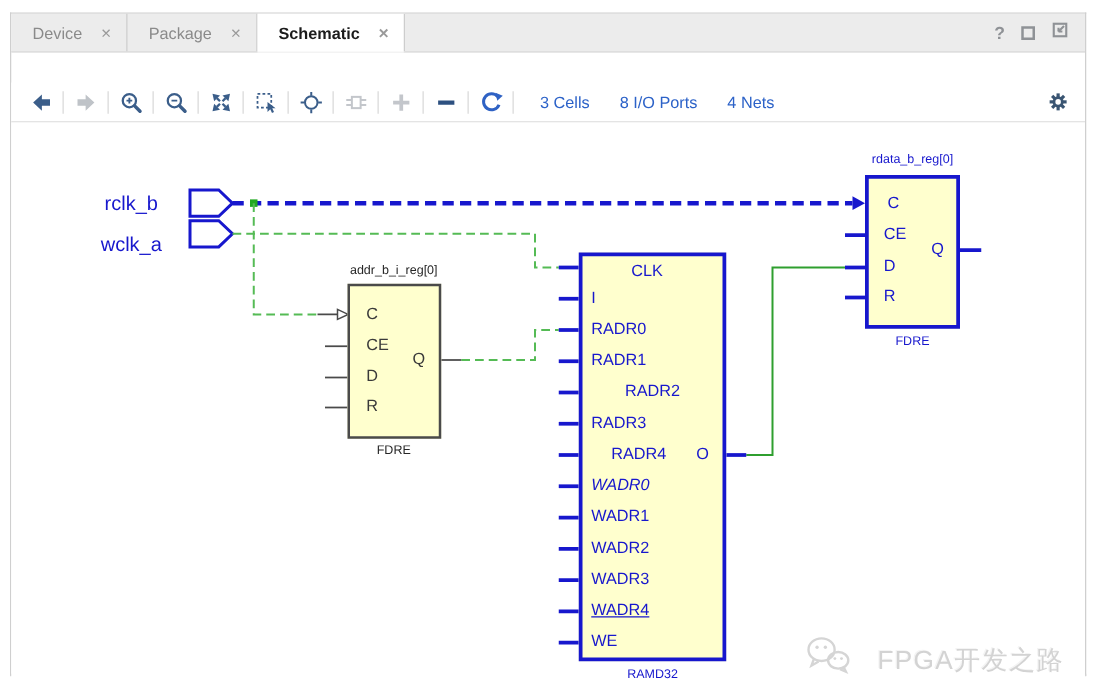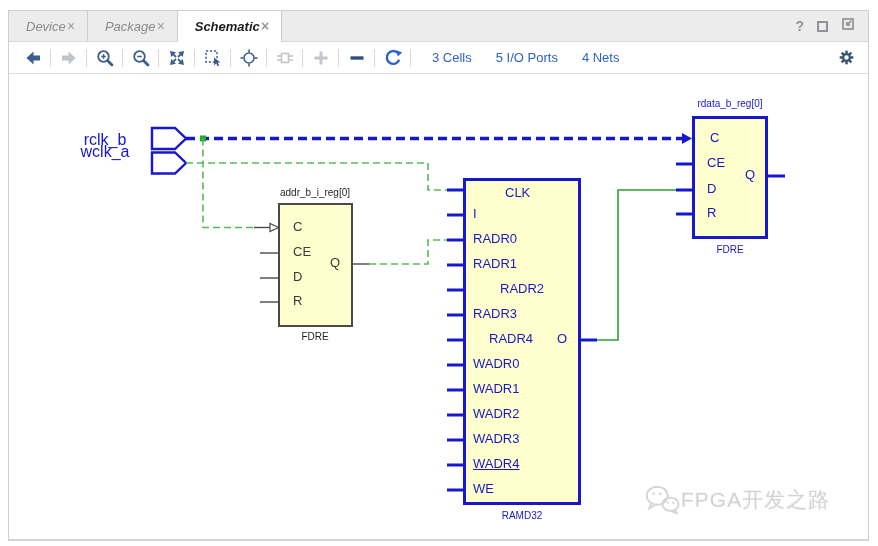--- a/index.html
+++ b/index.html
@@ -5,33 +5,33 @@
   html,body { margin:0; padding:0; background:#ffffff; }
   body { width:878px; height:546px; position:relative; font-family:"Liberation Sans", sans-serif; overflow:hidden; }
   * { box-sizing:border-box; }
 
   .window { position:absolute; left:8px; top:10px; width:861px; height:531px;
             background:#fff; border:1px solid #cfcfcf; border-bottom:2px solid #d4d4d4; }
 
   
   .tabbar { height:31px; background:#ececec; border-bottom:1px solid #d9d9d9;
             display:flex; align-items:stretch; }
-  .tab { position:relative; display:flex; align-items:center; gap:1px;
+  .tab { position:relative; display:flex; align-items:center; gap:15px;
          padding:0 12px 0 17px; border-right:1px solid #cdcdcd;
-         font-size:13px; color:#8a8a8a; cursor:default;font-style:italic; }
+         font-size:13px; color:#8a8a8a; cursor:default; }
   .tab .close { color:#9a9a9a; font-size:14px; line-height:1; }
   .tab.active { background:#ffffff; color:#1c1c1c; font-weight:bold;justify-content:flex-end; }
   .tab.active::after { content:''; position:absolute; left:0; right:0; bottom:-1px; height:1px; background:#fff; }
   .winctrls { margin-left:auto; display:flex; align-items:center; gap:13px; padding-right:13px; }
   .winctrls .help { color:#8f9296; font-size:14px; font-weight:bold; }
   .maxbox { width:11px; height:11px; border:2px solid #8f9296; display:inline-block; }
 
   
   .toolbar { height:32px; background:#fff; border-bottom:1px solid #dcdcdc;
-             display:flex; align-items:center; padding-left:11px; }
+             display:flex; align-items:center; padding-left:11px;margin-top:24px; }
   .tbtn { width:25px; height:24px; display:flex; align-items:center; justify-content:center; flex:0 0 auto; }
   .tsep { width:1px; height:18px; background:#d9d9d9; margin:0 5px; flex:0 0 auto; }
   .tlink { font-size:13px; color:#2c62c8; margin-left:16px; white-space:nowrap; cursor:pointer; }
   .tlink + .tlink { margin-left:24px; }
   .tspacer { flex:1; }
   .gearwrap { margin-right:13px; display:flex; align-items:center; }
 
   
   .canvas { position:relative; height:465px; background:#fff; overflow:hidden; }
   .nets { position:absolute; left:0; top:0; }
@@ -43,21 +43,21 @@
   .pin { position:absolute; font-size:13px; line-height:14px; white-space:nowrap; }
   .pin.plain { color:#3a3a3a; }
   .pin.sel   { color:#1717cd; }
 
   .lbl { position:absolute; font-size:10px; line-height:15px; text-align:center; white-space:nowrap; }
   .lbl.plain { color:#262626; }
   .lbl.sel   { color:#1717cd; }
 
   .portlbl { position:absolute; width:76px; text-align:center; font-size:16px; color:#1717cd; }
 
-  .watermark { position:absolute; left:634px; top:408px; display:flex; align-items:center; gap:0;
+  .watermark { position:absolute; left:634px; top:408px; display:flex; align-items:flex-end; gap:21px;
                color:#d3d3d3; font-size:21px; letter-spacing:1px;
                text-shadow:1px 1px 0 #ffffff, -1px -1px 0 #f4f4f4; }
 </style>
 </head>
 <body>
 
 <div class="window">
 
   <div class="tabbar">
     <div class="tab">
@@ -176,21 +176,21 @@
     <div class="tsep"></div>
     <div class="tbtn">
       <svg width="20" height="20" viewBox="0 0 20 20" fill="none">
           <path d="M16.2 11.8 A6.4 6.4 0 1 1 15.2 5.4" stroke="#2f62c4" stroke-width="2.4"></path>
           <polygon points="13.4,2.2 19.2,4.6 14.8,8.6" fill="#2f62c4"></polygon>
         </svg>
     </div>
     <div class="tsep"></div>
 
     <span class="tlink">3 Cells</span>
-    <span class="tlink">5 I/O Ports</span>
+    <span class="tlink">8 I/O Ports</span>
     <span class="tlink">4 Nets</span>
 
     <div class="tspacer"></div>
     <div class="gearwrap">
       <svg width="17" height="17" viewBox="0 0 20 20">
           <g fill="#3a5572">
             <rect x="8.5" y="2" width="3" height="16"></rect>
             <rect x="2" y="8.5" width="16" height="3"></rect>
             <rect x="8.5" y="2" width="3" height="16" transform="rotate(45 10 10)"></rect>
             <rect x="8.5" y="2" width="3" height="16" transform="rotate(-45 10 10)"></rect>
@@ -251,40 +251,40 @@
 
       <g stroke="#1717cd" stroke-width="3">
         <line x1="667" y1="90" x2="683" y2="90"></line>
         <line x1="667" y1="116" x2="683" y2="116"></line>
         <line x1="667" y1="140" x2="683" y2="140"></line>
         <line x1="759" y1="102" x2="776" y2="102"></line>
       </g>
     </svg>
 
     <div class="portlbl" style="left:58px; top:57px;">rclk_b</div>
-    <div class="portlbl" style="left:58px; top:69px;">wclk_a</div>
+    <div class="portlbl" style="left:58px; top:90px;">wclk_a</div>
 
     <div class="lbl plain" style="left:246px; top:111px; width:120px;">addr_b_i_reg[0]</div>
     <div class="blk plain" style="left:269px; top:129px; width:75px; height:124px;"></div>
     <span class="pin plain" style="left:284px; top:146px;">C</span>
     <span class="pin plain" style="left:284px; top:171px;">CE</span>
     <span class="pin plain" style="left:284px; top:196px;">D</span>
     <span class="pin plain" style="left:284px; top:220px;">R</span>
     <span class="pin plain" style="left:321px; top:182px;">Q</span>
     <div class="lbl plain" style="left:266px; top:255px; width:80px;">FDRE</div>
 
     <div class="blk sel" style="left:454px; top:104px; width:118px; height:327px;"></div>
     <span class="pin sel" style="left:464px; top:112px;margin-left:32px;">CLK</span>
     <span class="pin sel" style="left:464px; top:133px;">I</span>
     <span class="pin sel" style="left:464px; top:158px;">RADR0</span>
     <span class="pin sel" style="left:464px; top:183px;">RADR1</span>
     <span class="pin sel" style="left:464px; top:208px;margin-left:27px;">RADR2</span>
     <span class="pin sel" style="left:464px; top:233px;">RADR3</span>
     <span class="pin sel" style="left:480px; top:258px;">RADR4</span>
-    <span class="pin sel" style="left:464px; top:283px;">WADR0</span>
+    <span class="pin sel" style="left:464px; top:283px;font-style:italic;">WADR0</span>
     <span class="pin sel" style="left:464px; top:308px;">WADR1</span>
     <span class="pin sel" style="left:464px; top:333px;">WADR2</span>
     <span class="pin sel" style="left:464px; top:358px;">WADR3</span>
     <span class="pin sel" style="left:464px; top:383px;text-decoration:underline;">WADR4</span>
     <span class="pin sel" style="left:464px; top:408px;">WE</span>
     <span class="pin sel" style="left:548px; top:258px;">O</span>
     <div class="lbl sel" style="left:453px; top:434px; width:120px;">RAMD32</div>
 
     <div class="lbl sel" style="left:656px; top:22px; width:130px;">rdata_b_reg[0]</div>
     <div class="blk sel" style="left:683px; top:42px; width:76px; height:123px;"></div>

